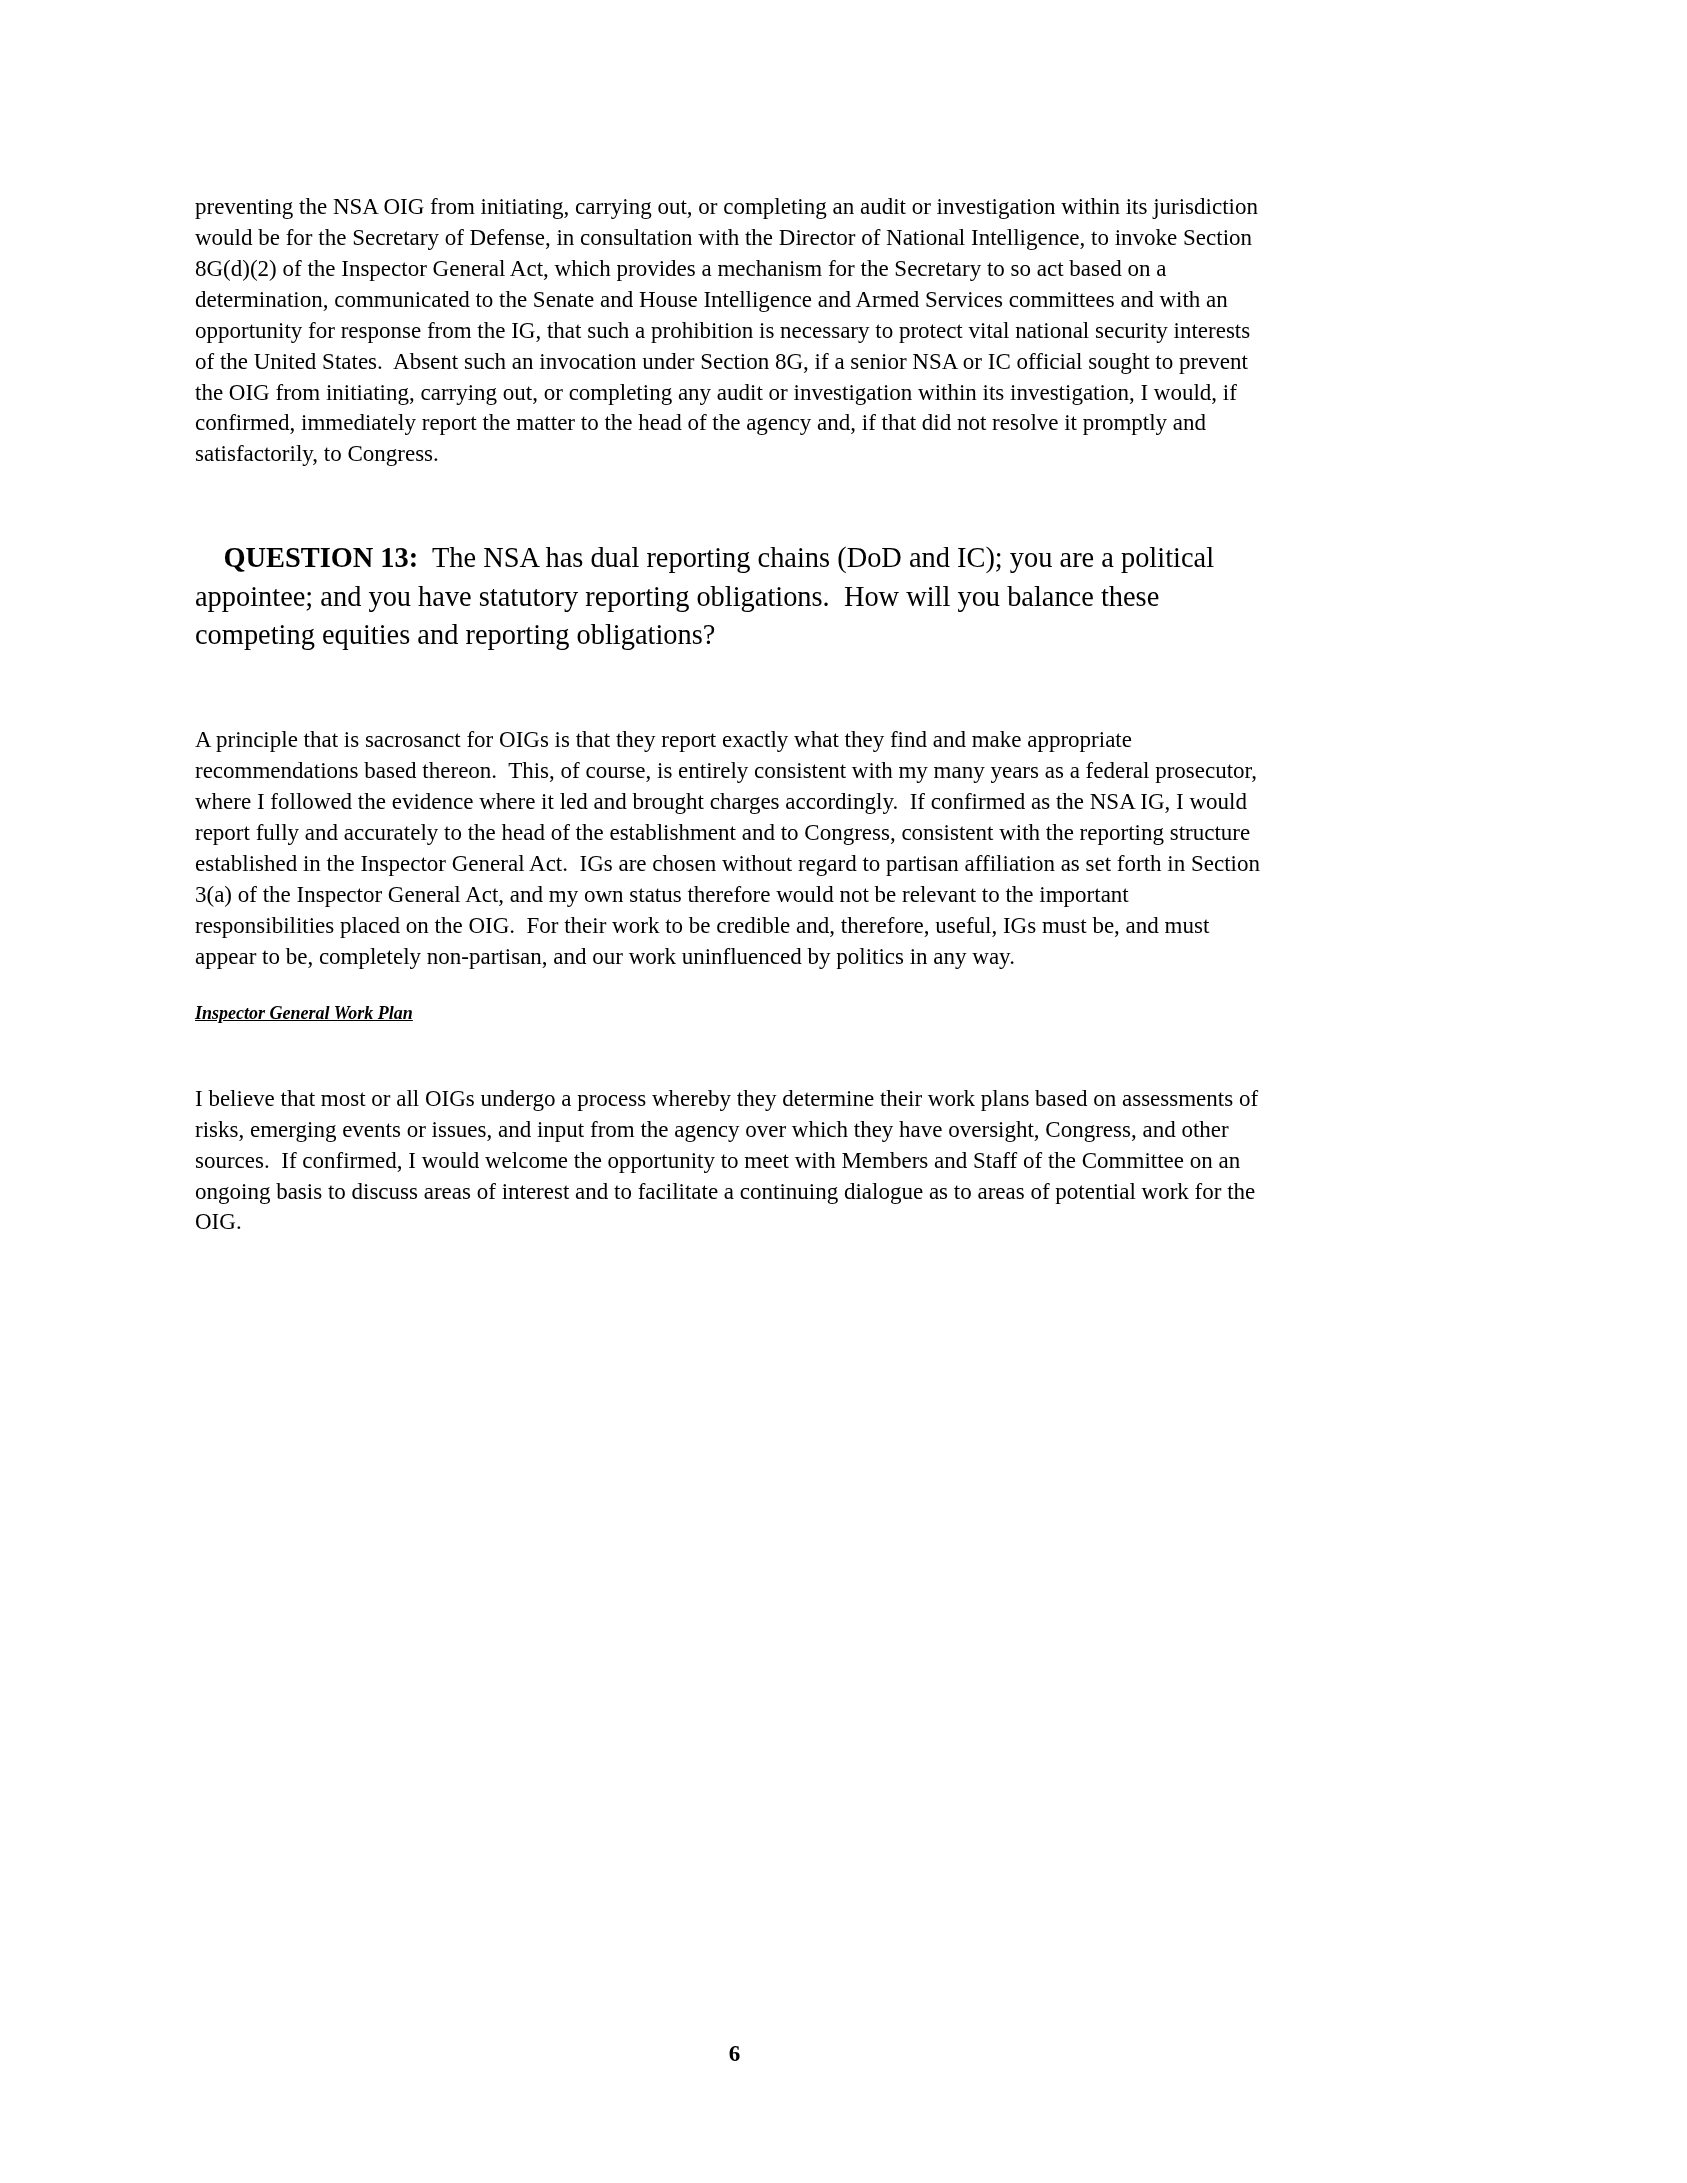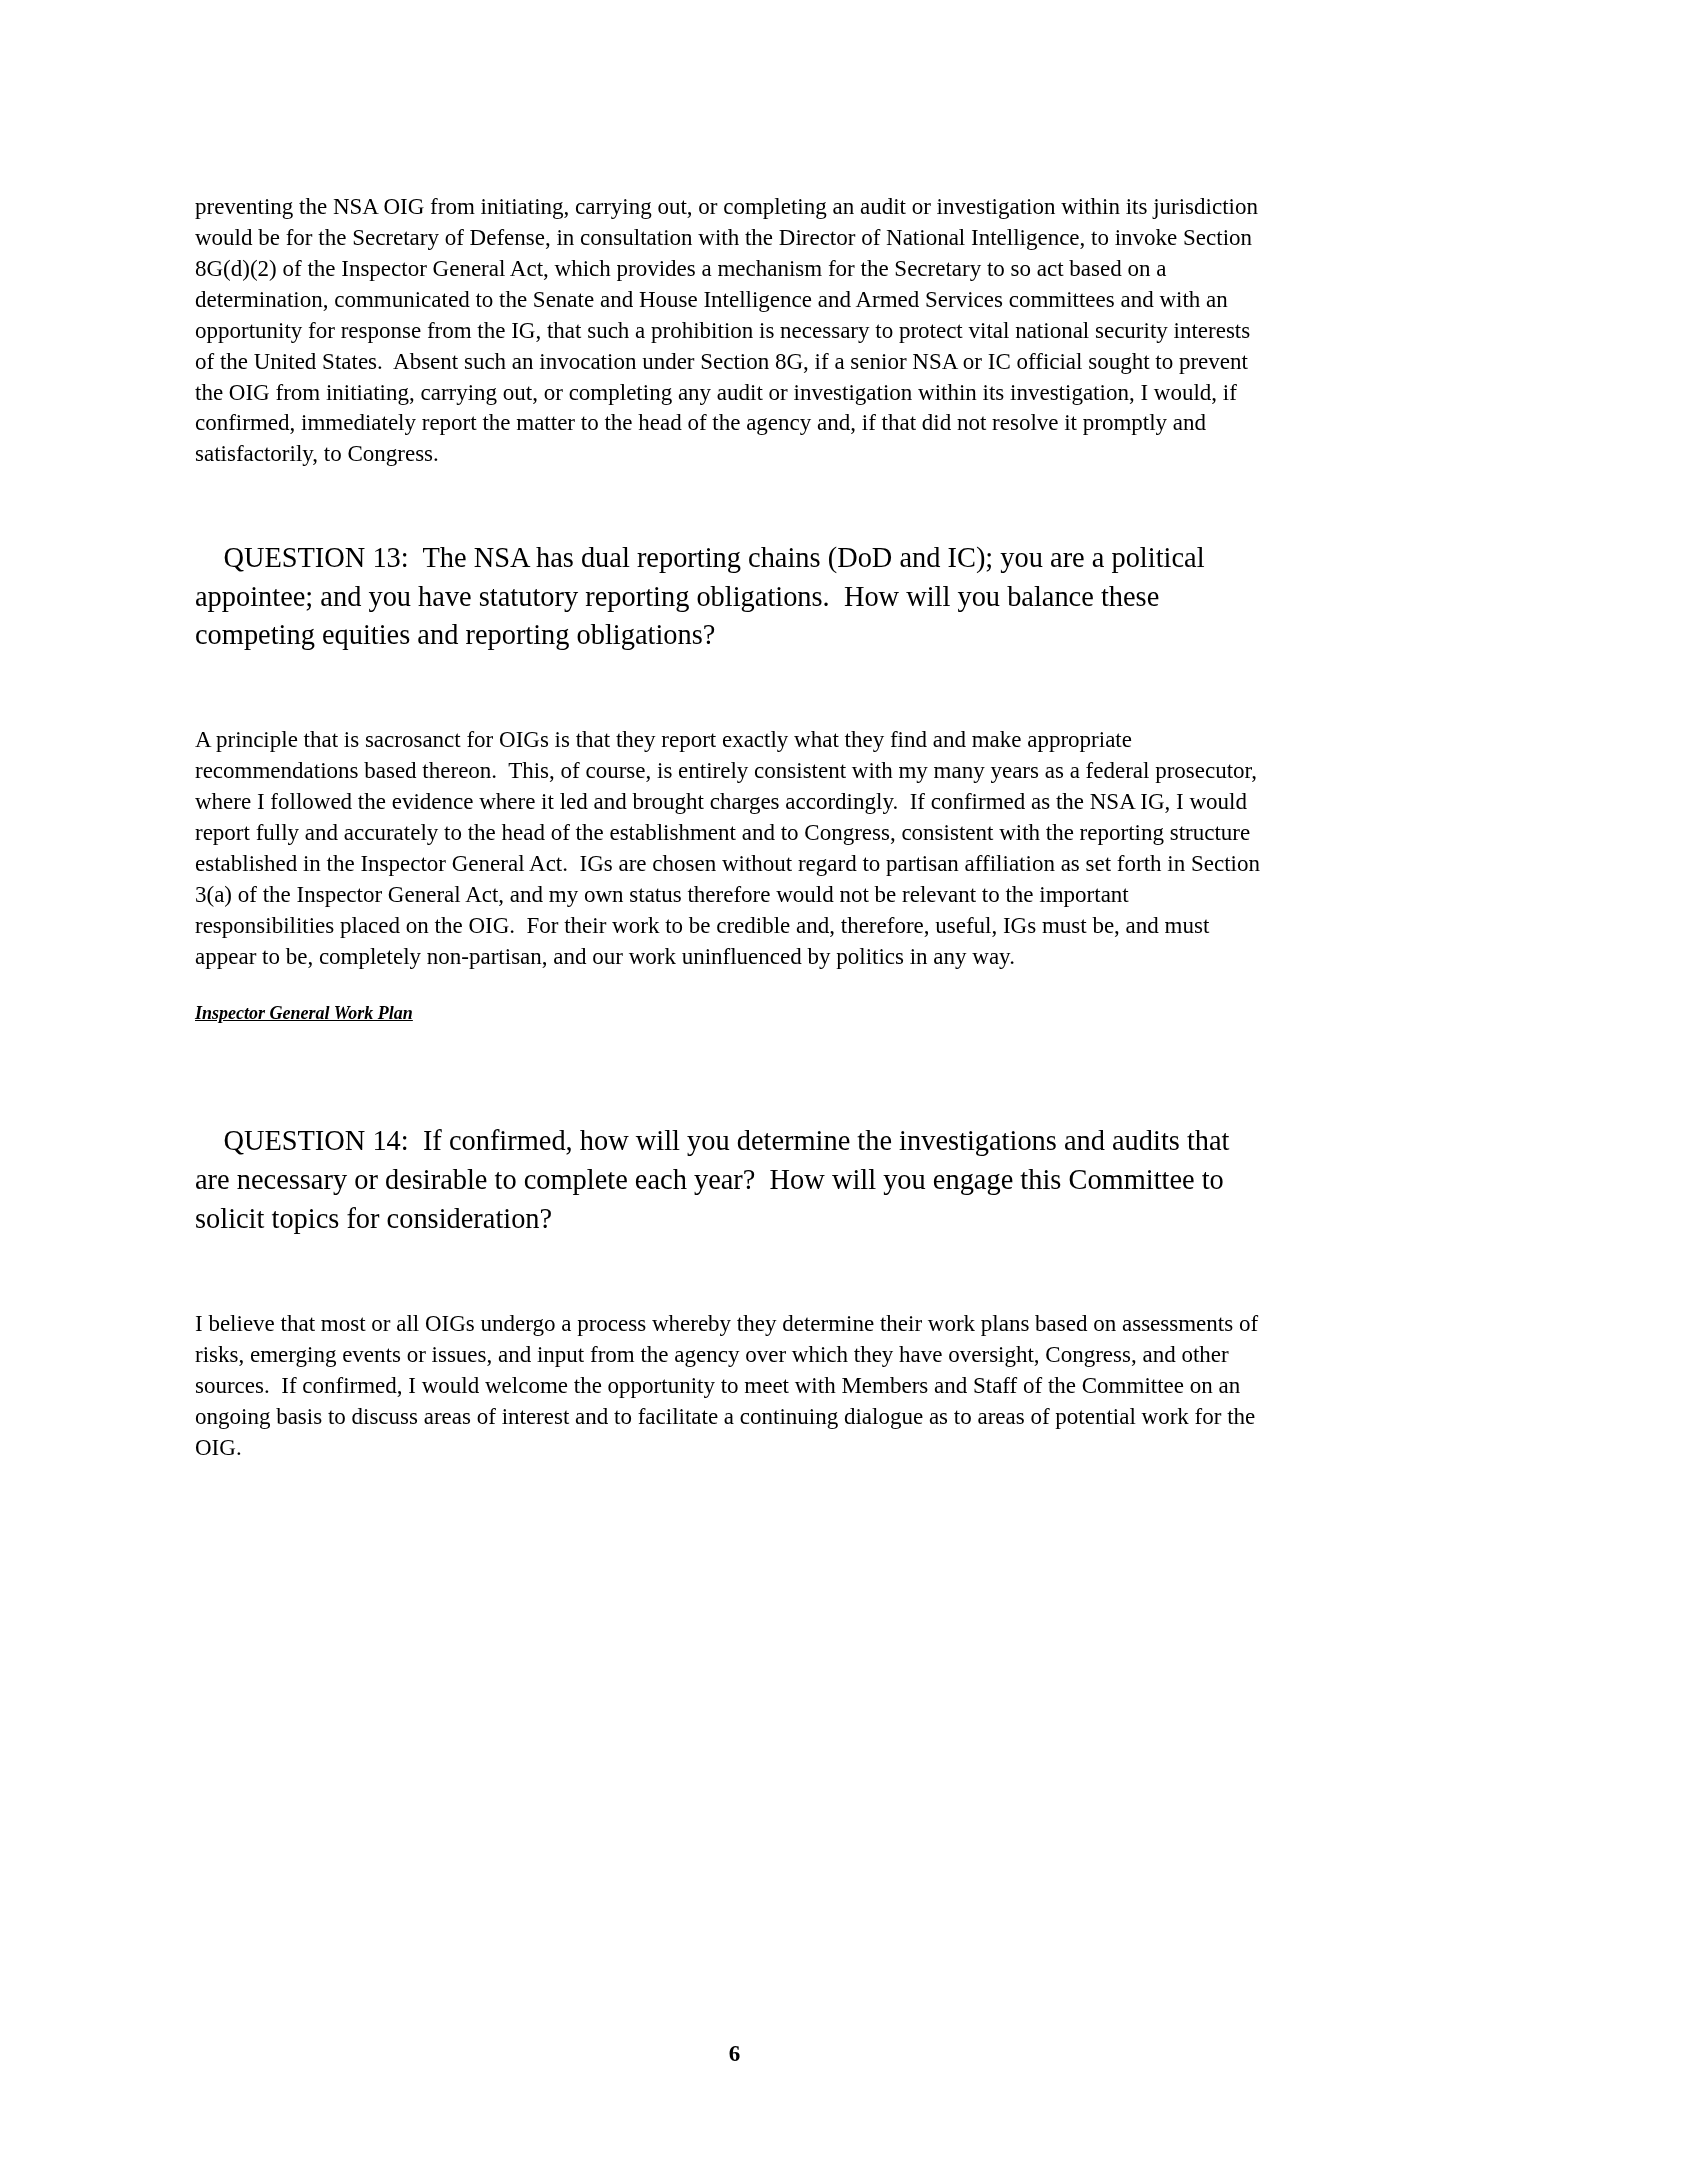--- a/index.html
+++ b/index.html
@@ -28,21 +28,21 @@
     margin: 0 0 30px 0;
     white-space: pre-wrap;
   }
   .question-block {
     font-size: 28.4px;
     line-height: 1.36;
     margin: 0 0 32px 0;
     white-space: pre-wrap;
   }
   .question-label {
-    font-weight: normal;
+    font-weight: bold;
   }
   .section-heading {
     font-size: 18px;
     font-weight: bold;
     font-style: italic;
     text-decoration: underline;
     margin: 0 0 30px 0;
     display: inline-block;
   }
   .heading-wrap {
@@ -68,22 +68,19 @@
   <div class="question-block">
     <span class="question-label">QUESTION 13:</span><span>  The NSA has dual reporting chains (DoD and IC); you are a political appointee; and you have statutory reporting obligations.  How will you balance these competing equities and reporting obligations?</span>
   </div>
 
   <p class="body-para">A principle that is sacrosanct for OIGs is that they report exactly what they find and make appropriate recommendations based thereon.  This, of course, is entirely consistent with my many years as a federal prosecutor, where I followed the evidence where it led and brought charges accordingly.  If confirmed as the NSA IG, I would report fully and accurately to the head of the establishment and to Congress, consistent with the reporting structure established in the Inspector General Act.  IGs are chosen without regard to partisan affiliation as set forth in Section 3(a) of the Inspector General Act, and my own status therefore would not be relevant to the important responsibilities placed on the OIG.  For their work to be credible and, therefore, useful, IGs must be, and must appear to be, completely non-partisan, and our work uninfluenced by politics in any way.</p>
 
   <div class="heading-wrap">
     <span class="section-heading">Inspector General Work Plan</span>
   </div>
 
-  <div class="question-block">
-    <span class="question-label">QUESTION 14:</span><span>  If confirmed, how will you determine the investigations and audits that are necessary or desirable to complete each year?  How will you engage this Committee to solicit topics for consideration?</span>
-  </div>
 
   <p class="body-para">I believe that most or all OIGs undergo a process whereby they determine their work plans based on assessments of risks, emerging events or issues, and input from the agency over which they have oversight, Congress, and other sources.  If confirmed, I would welcome the opportunity to meet with Members and Staff of the Committee on an ongoing basis to discuss areas of interest and to facilitate a continuing dialogue as to areas of potential work for the OIG.</p>
 
   <div class="page-number">6</div>
 
 </div>
 
 
 </body></html>

